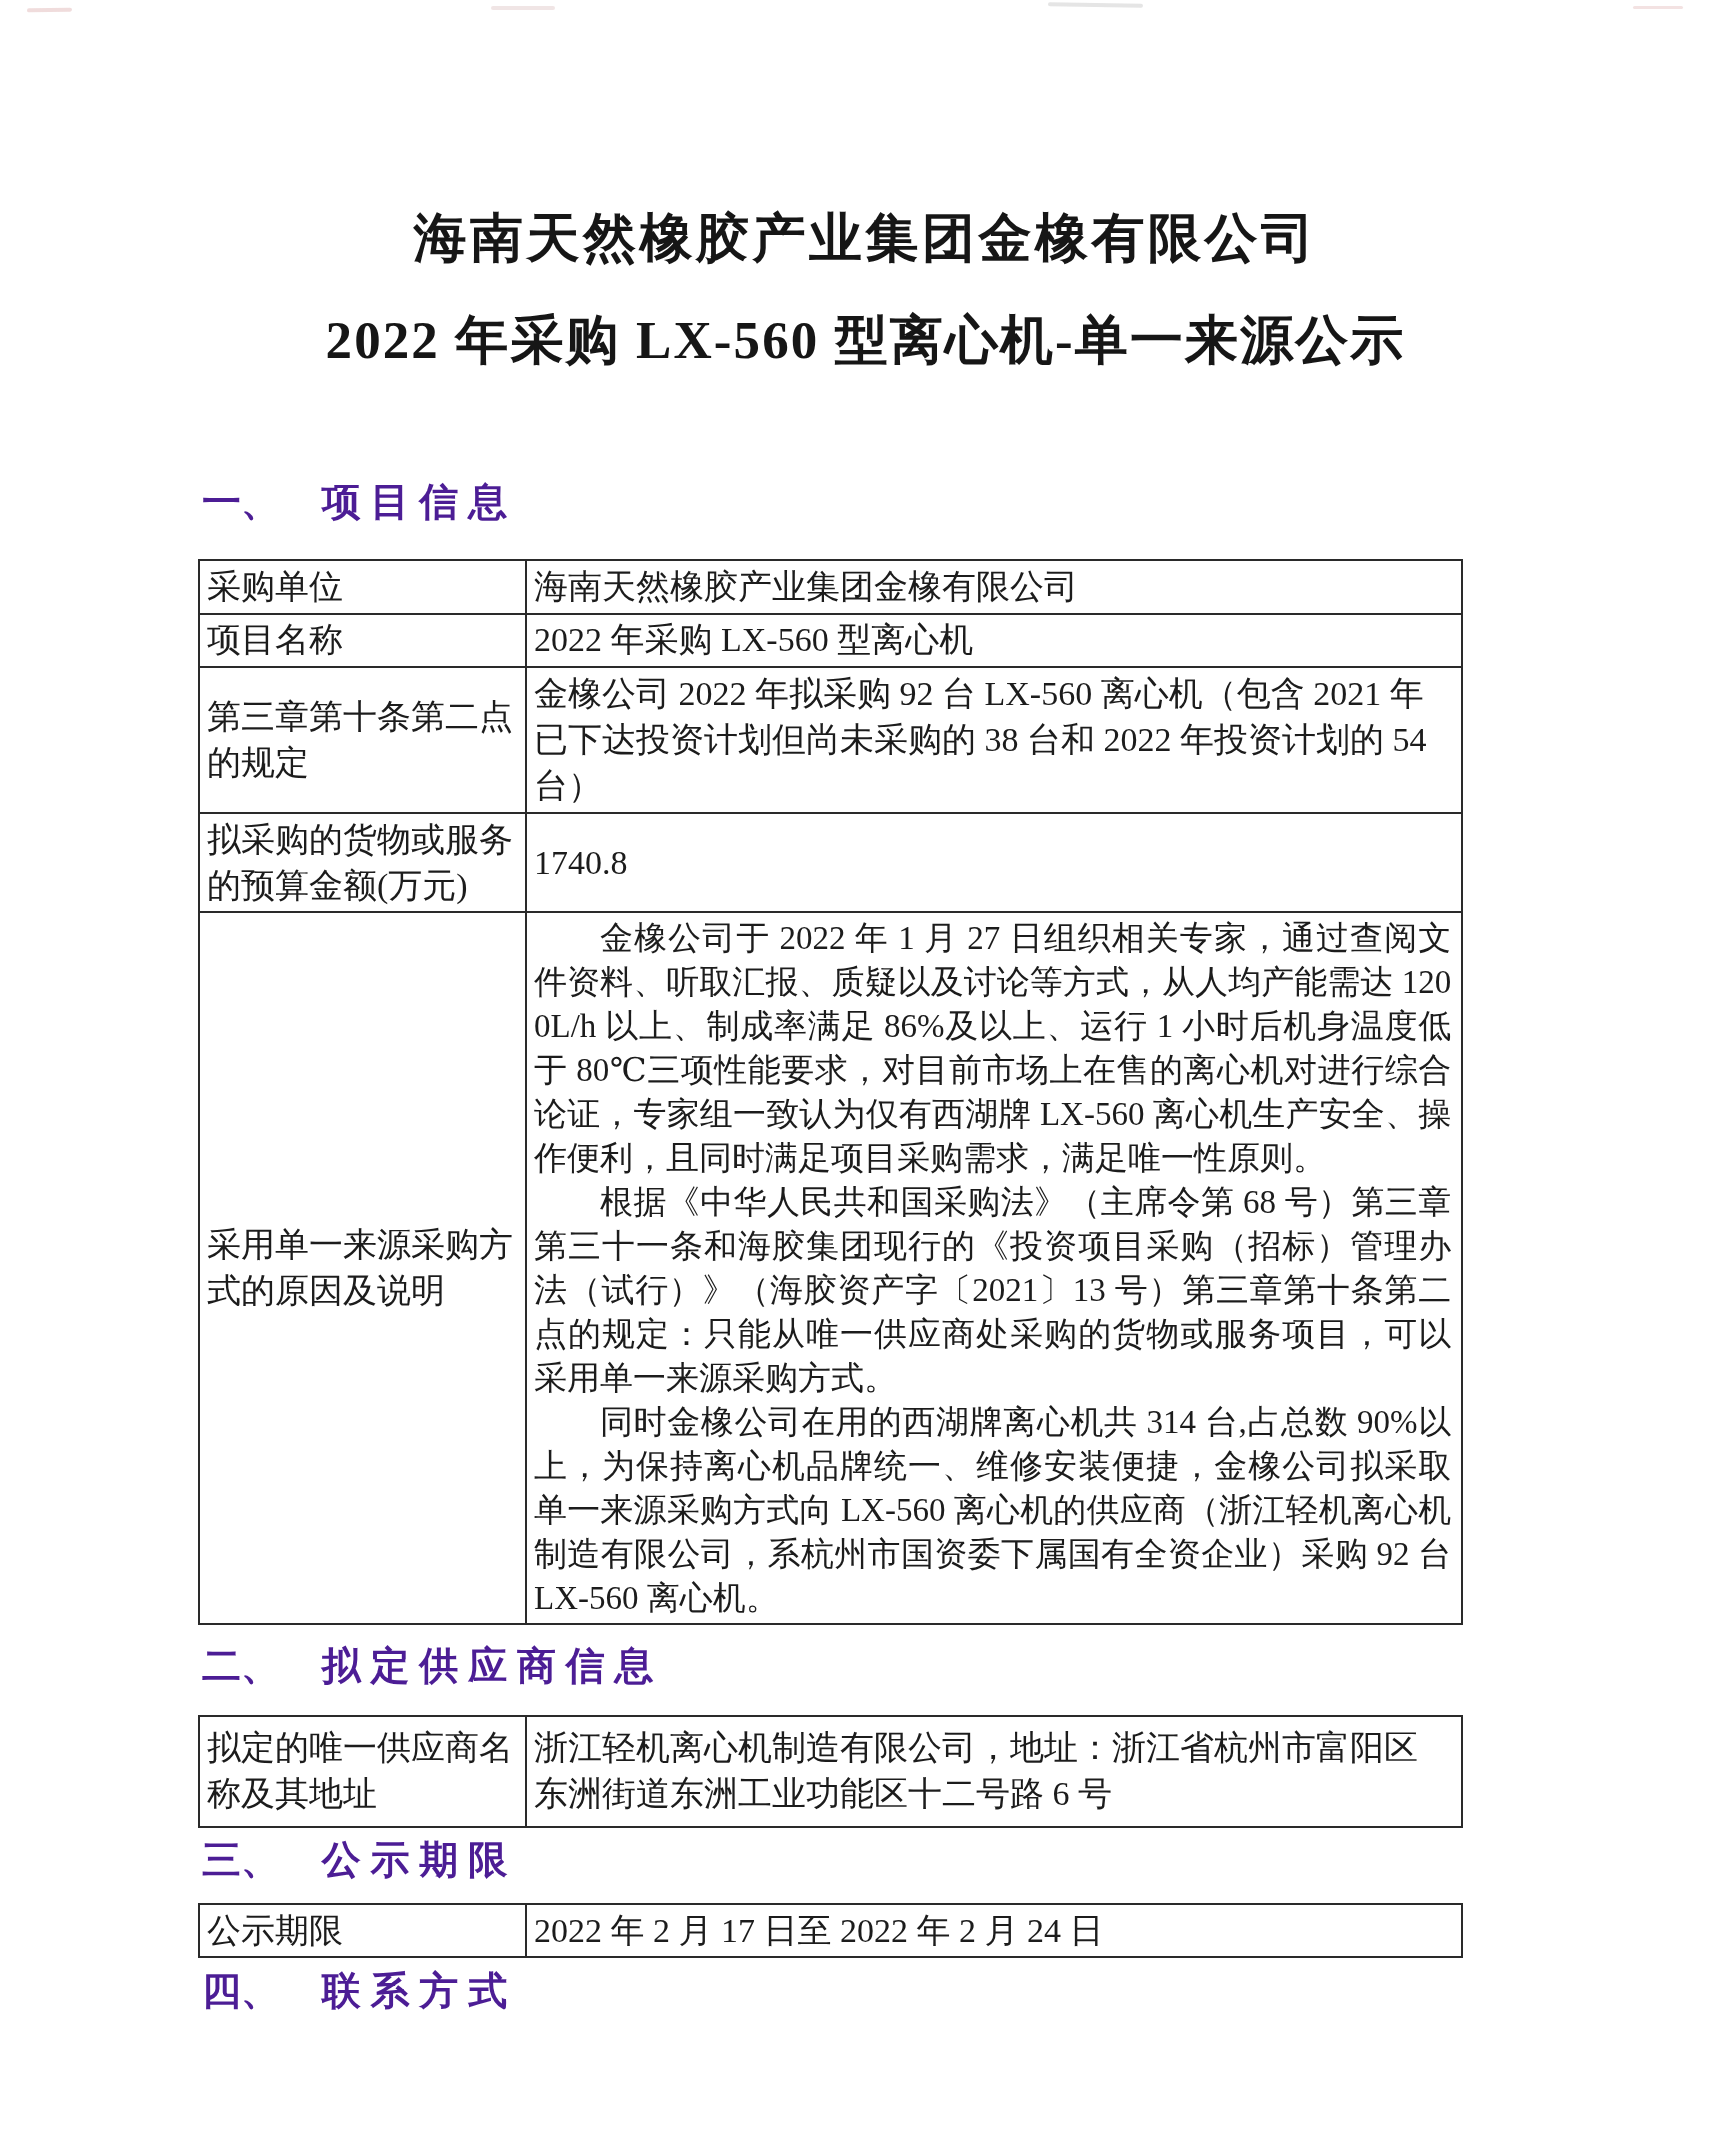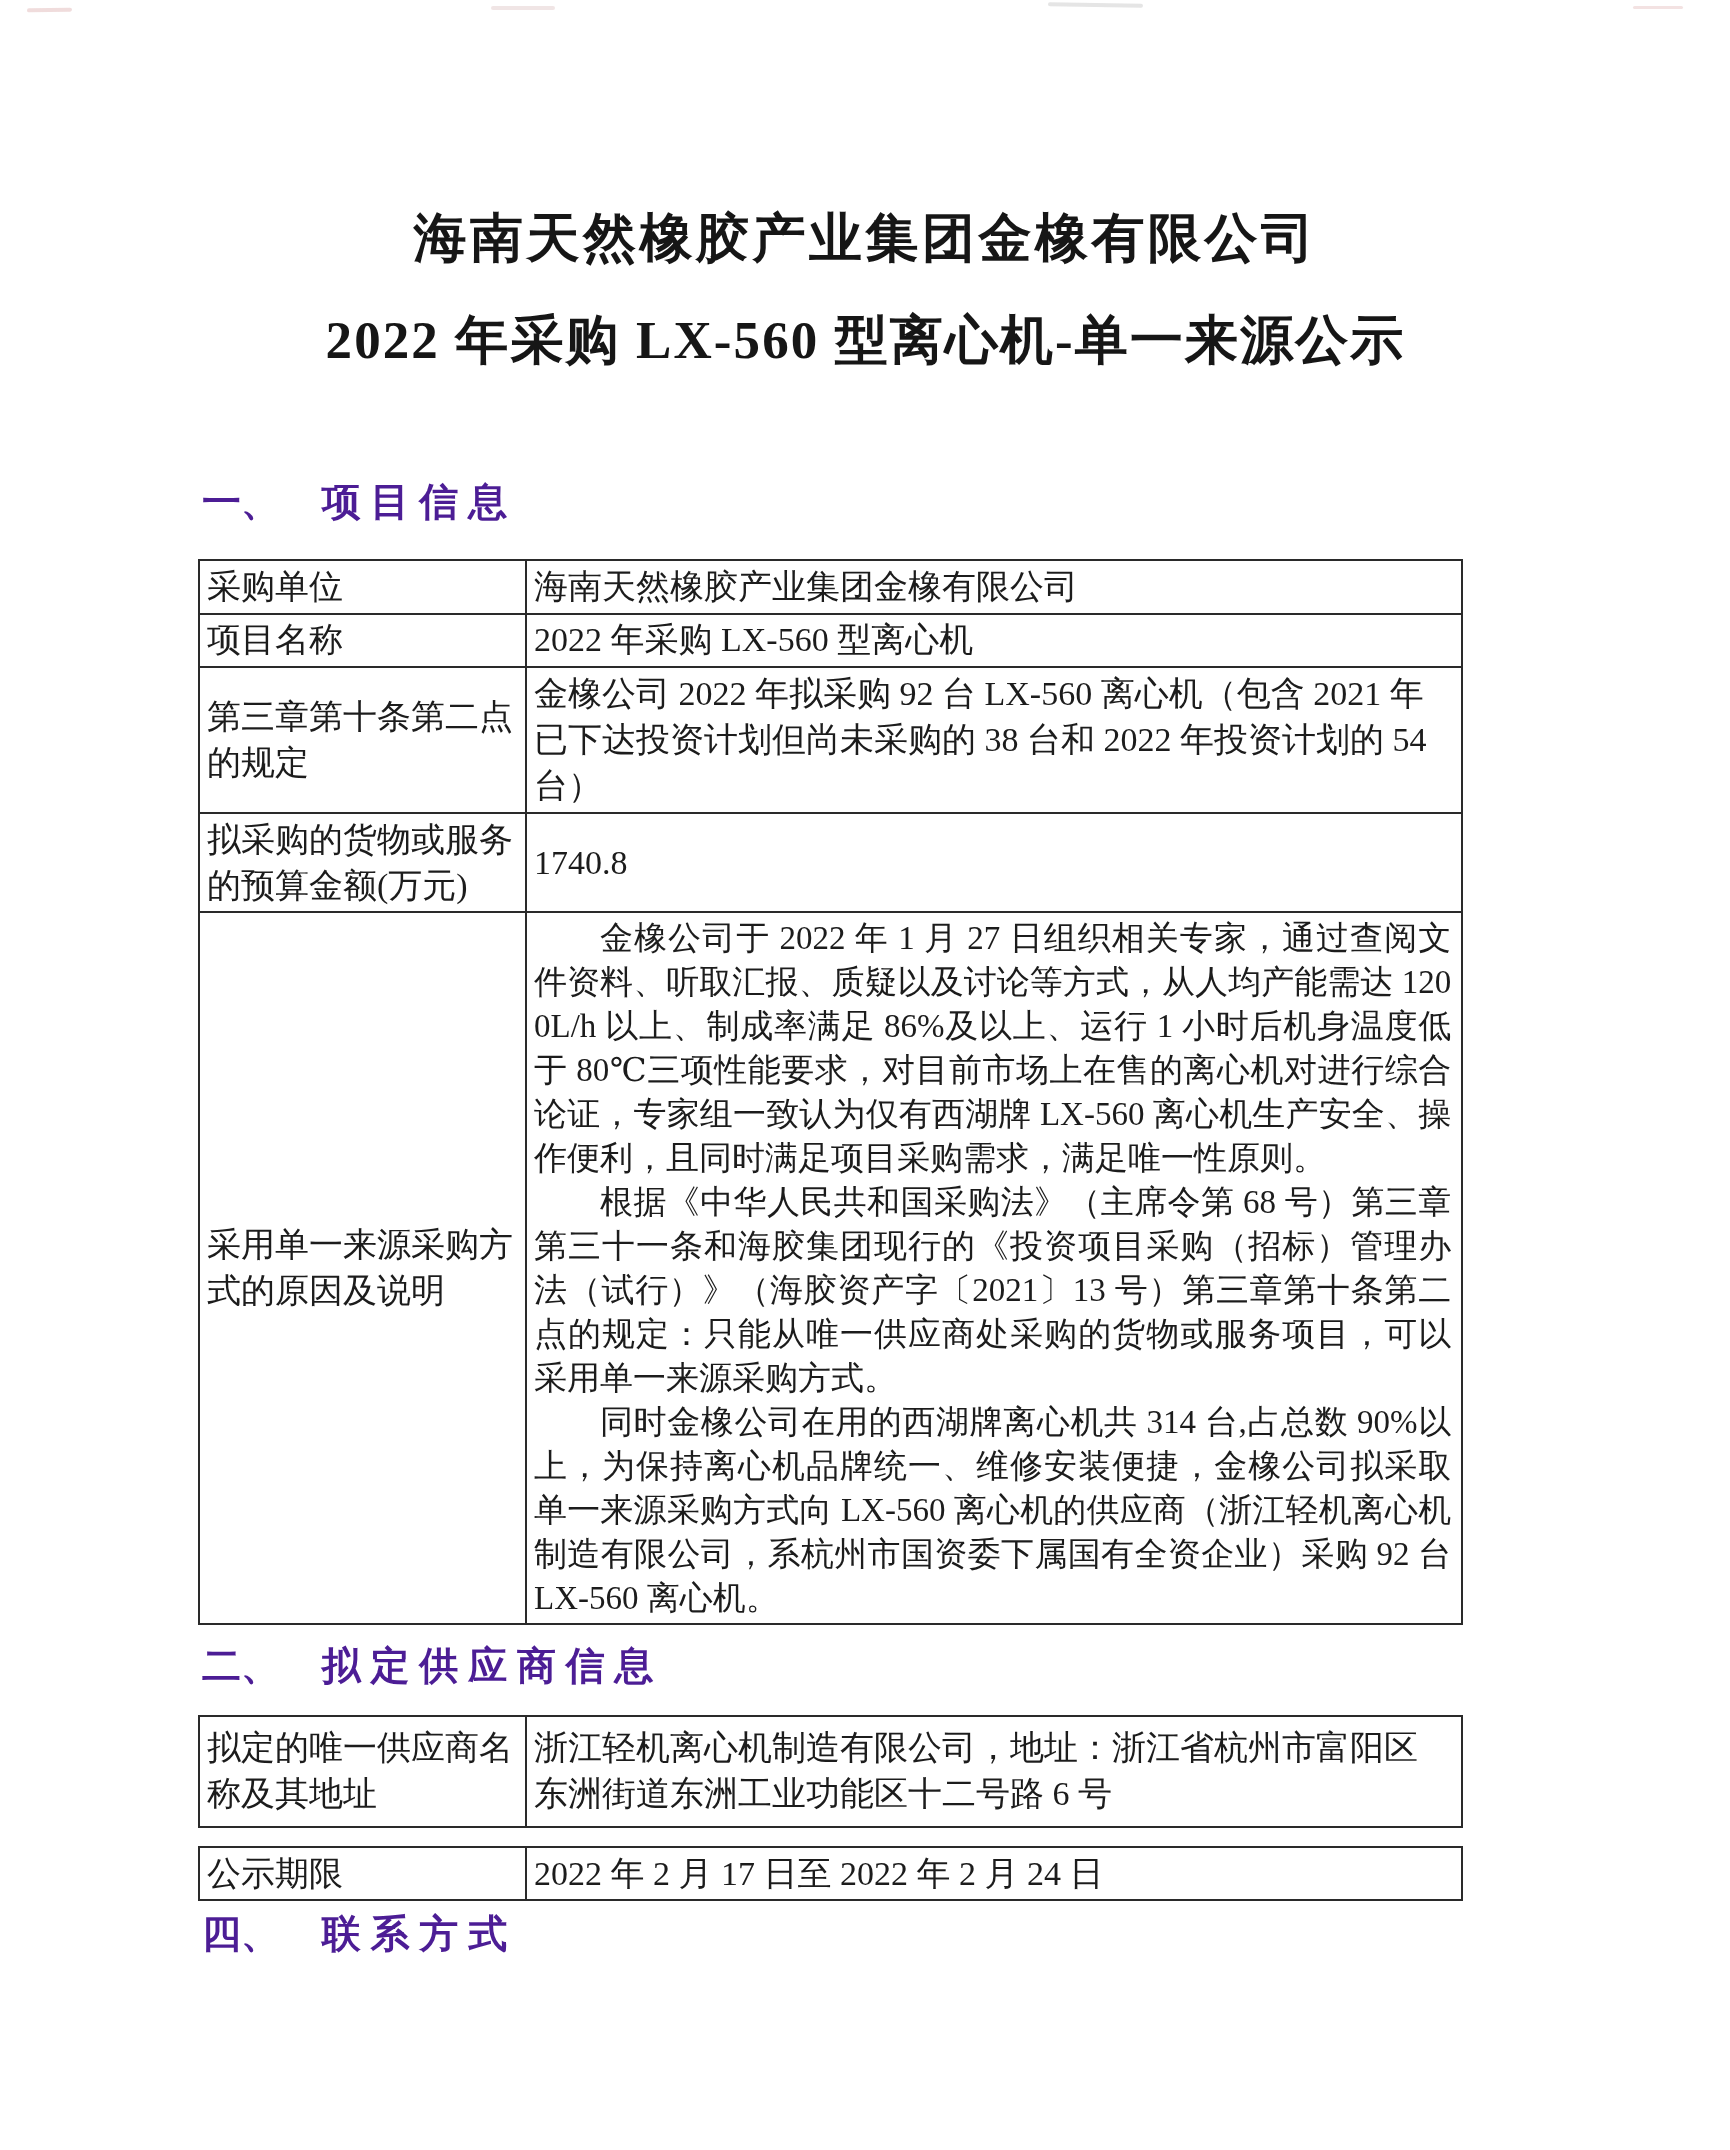--- a/index.html
+++ b/index.html
@@ -158,20 +158,24 @@
         <col class="c2">
       </colgroup>
     <tbody>
       <tr class="r-mid">
         <td class="label-cell">拟定的唯一供应商名称及其地址</td>
         <td class="value-cell">浙江轻机离心机制造有限公司，地址：浙江省杭州市富阳区东洲街道东洲工业功能区十二号路 6 号</td>
       </tr>
     </tbody>
   </table>
 
+  <div class="sec-heading" id="heading-3">
+    <span class="num">三、</span>
+    <span class="lbl">公示期限</span>
+  </div>
 
   <table class="doc-table" id="table-3">
     <colgroup>
         <col class="c1">
         <col class="c2">
       </colgroup>
     <tbody>
       <tr class="r-short">
         <td class="label-cell">公示期限</td>
         <td class="value-cell">2022 年 2 月 17 日至 2022 年 2 月 24 日</td>

